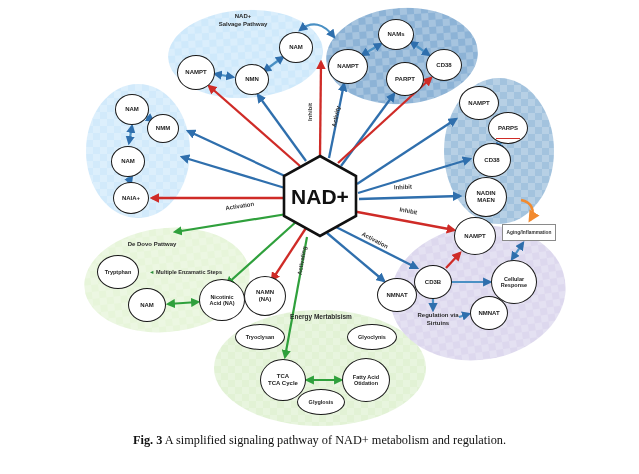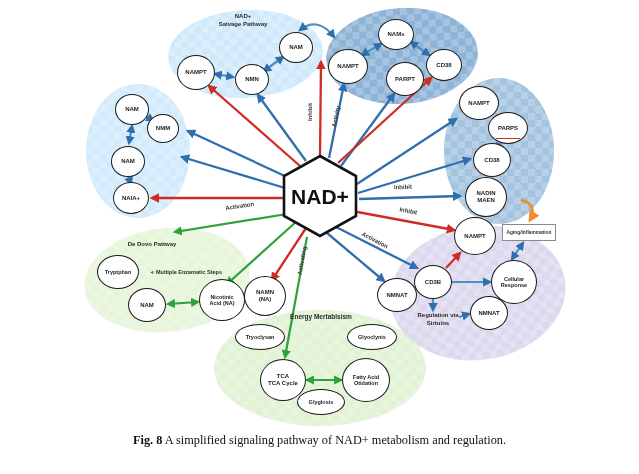--- a/index.html
+++ b/index.html
@@ -181,17 +181,17 @@
   <div class="node" style="left:454px;top:217px;width:42px;height:38px;">NAMPT</div>
   <div class="node" style="left:414px;top:265px;width:38px;height:34px;">CD3B</div>
   <div class="node" style="left:377px;top:278px;width:40px;height:34px;">NMNAT</div>
   <div class="node" style="left:491px;top:260px;width:46px;height:44px;font-size:5.5px;">
     <span>Cellular</span>
     <span>Response</span>
   </div>
   <div class="node" style="left:470px;top:296px;width:38px;height:34px;">NMNAT</div>
 
   <div id="caption">
-    <b>Fig. 8</b>
+    <b>Fig. 3</b>
     <span> </span>
     <span>A simplified signaling pathway of NAD+ metabolism and regulation.</span>
   </div>
 </div>
 
 </body></html>

